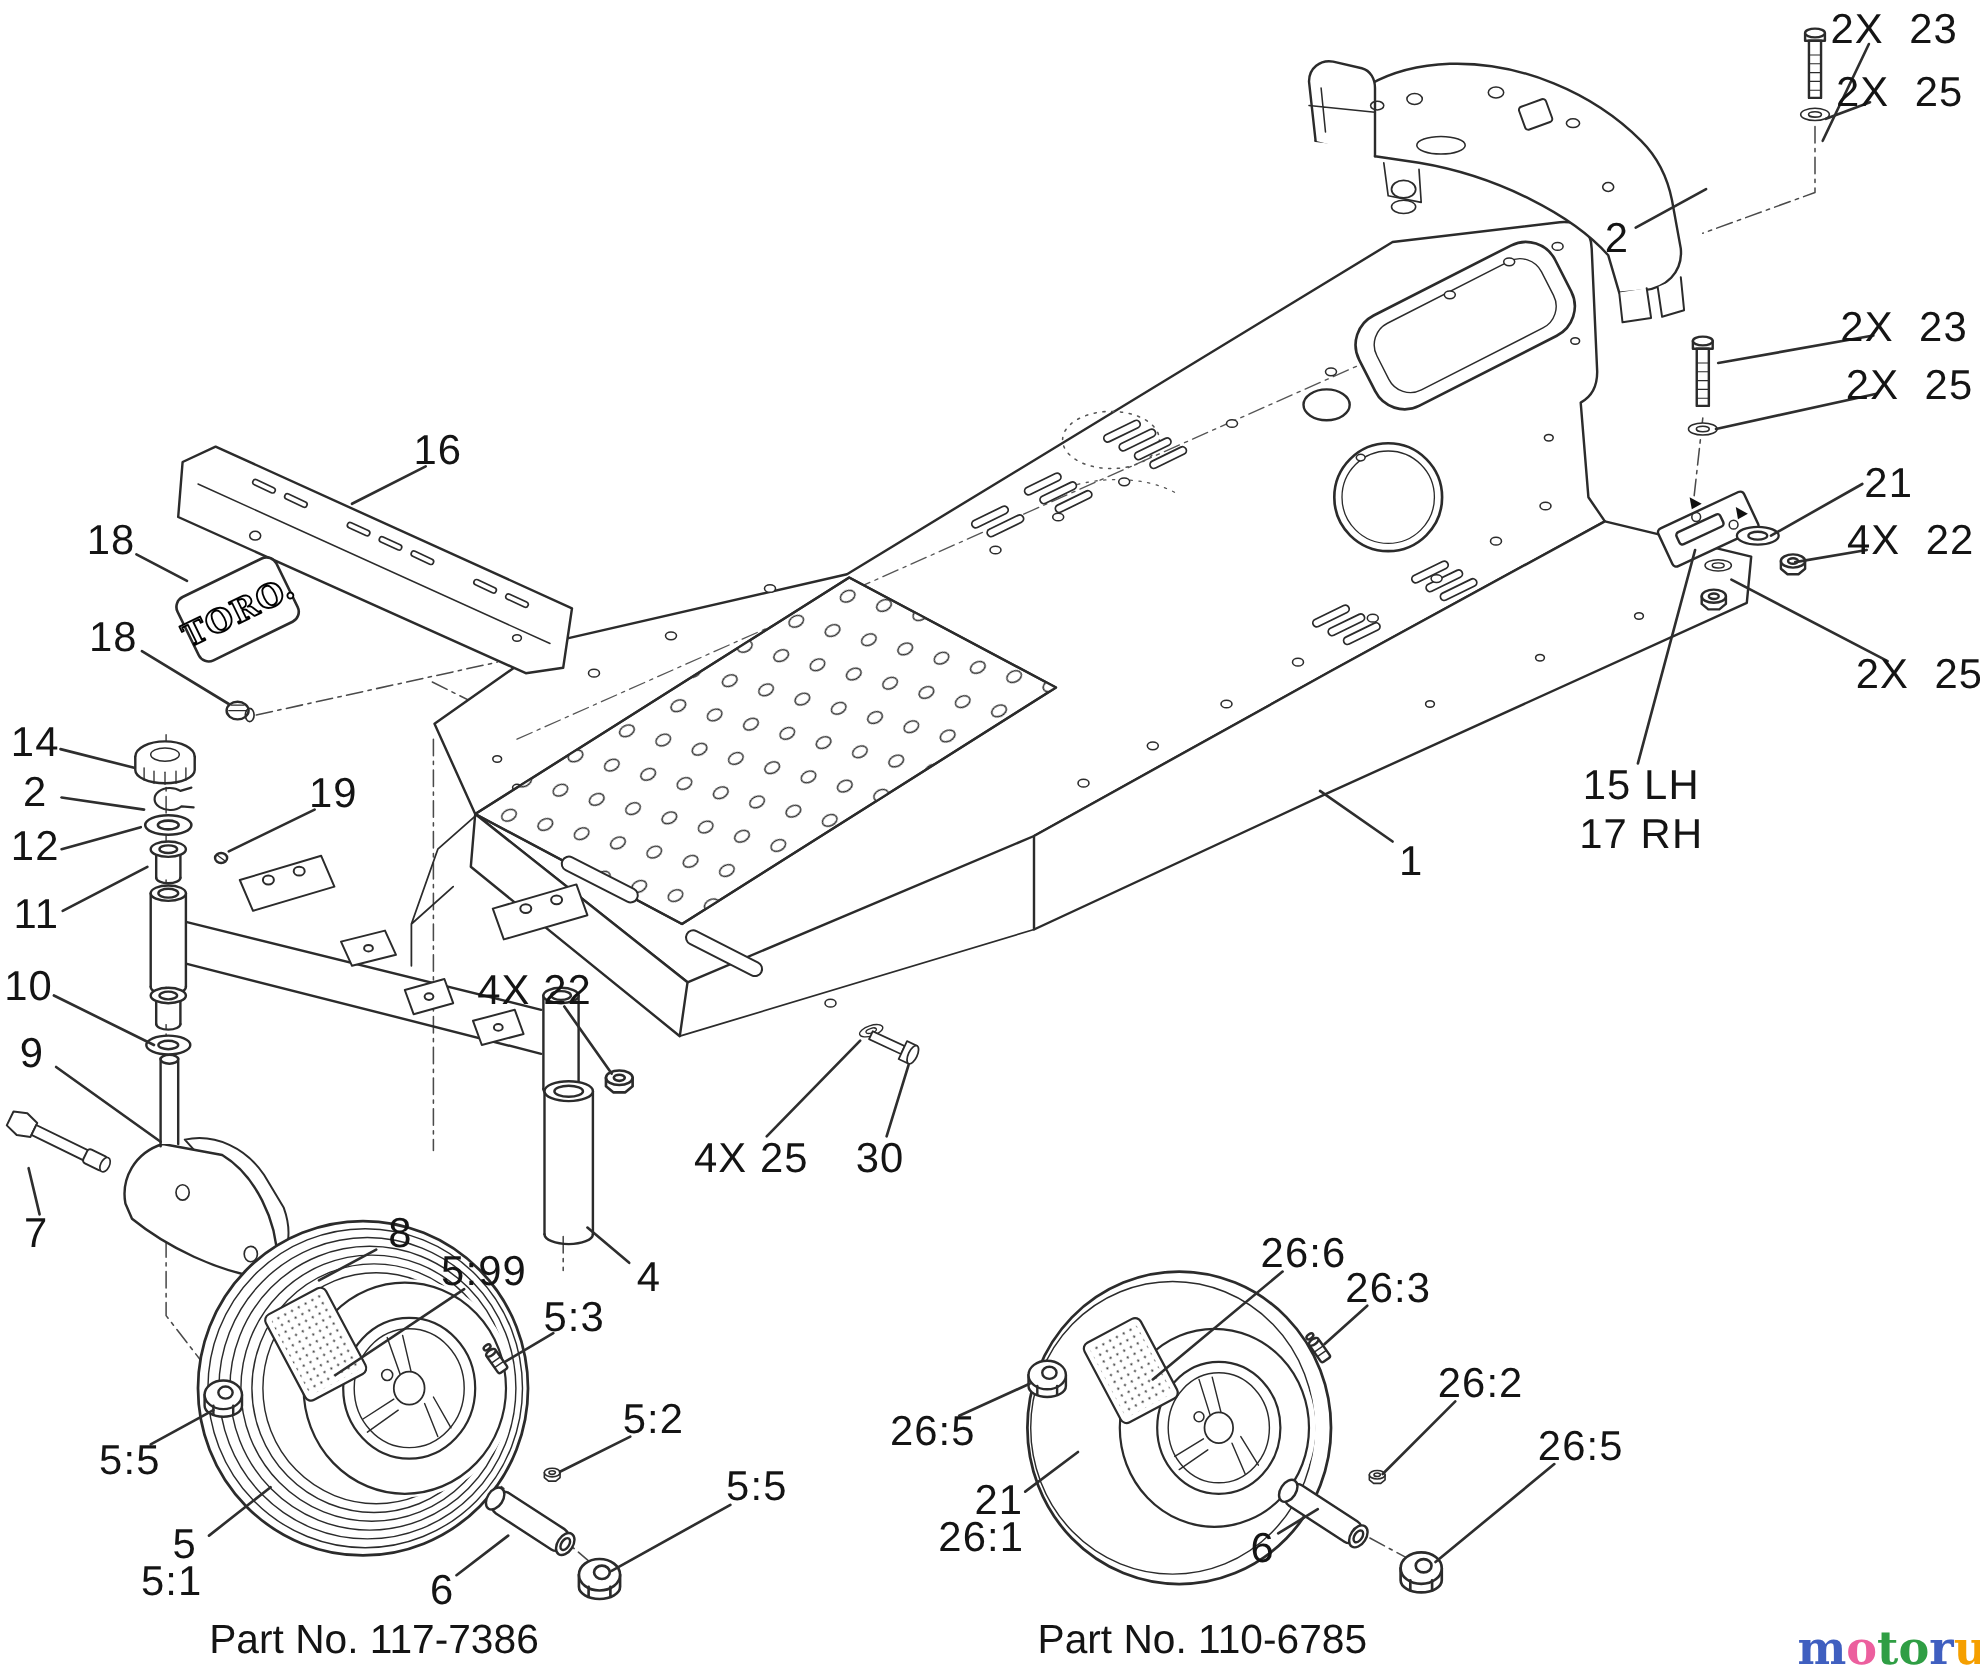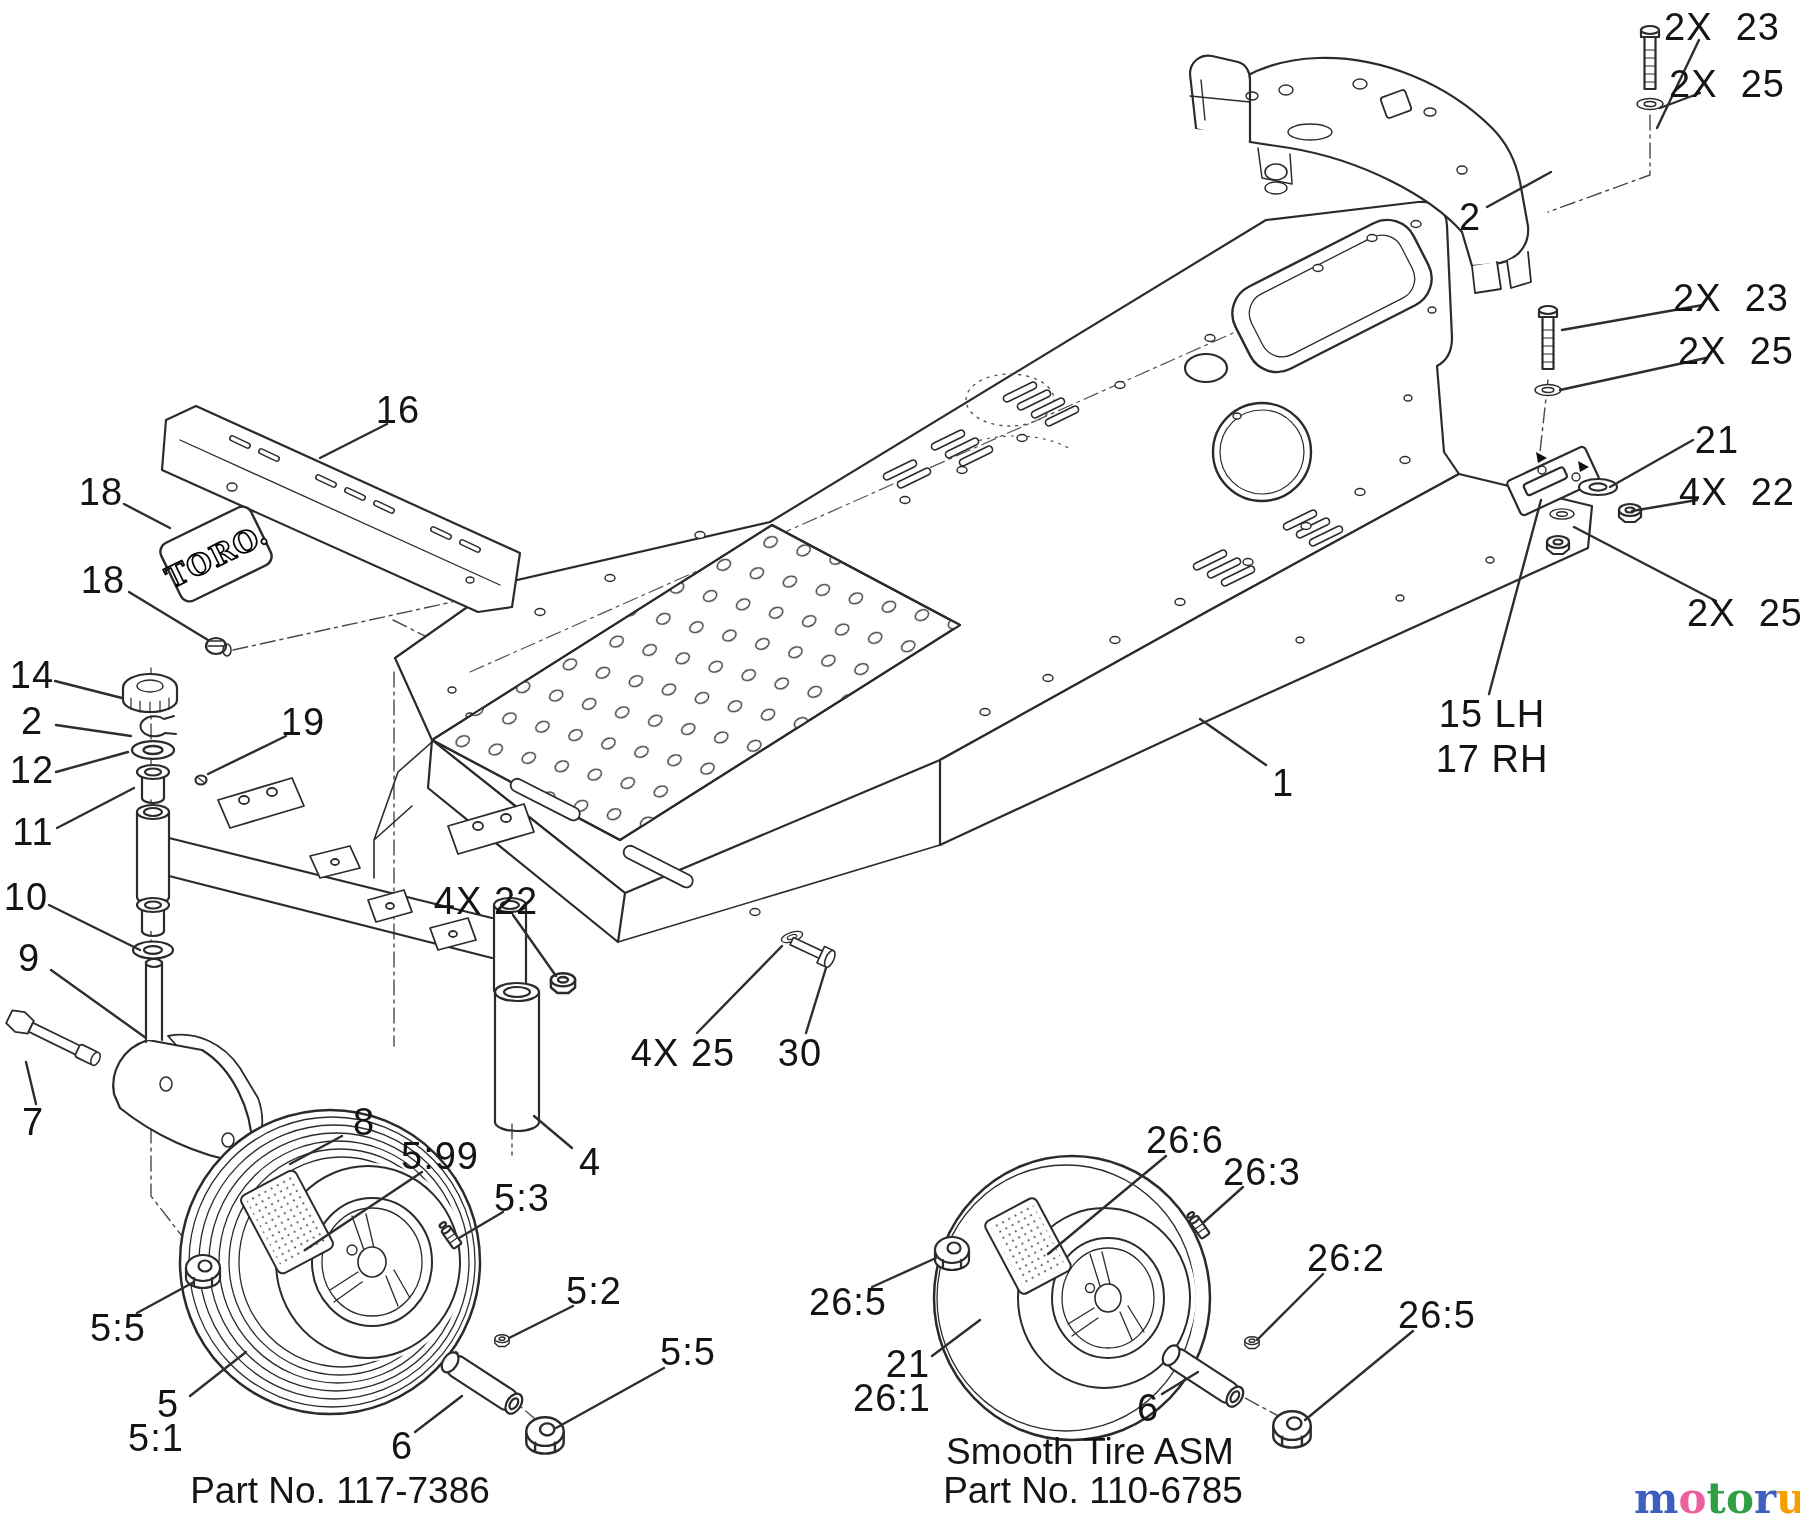--- a/index.html
+++ b/index.html
@@ -480,18 +480,17 @@
 <div class="ttl" style="left:340px;top:1491px">Part No. 117-7386</div>
 
 <div class="co" style="left:1185px;top:1140px">26:6</div>
 <div class="co" style="left:1262px;top:1172px">26:3</div>
 <div class="co" style="left:1346px;top:1258px">26:2</div>
 <div class="co" style="left:848px;top:1302px">26:5</div>
 <div class="co" style="left:1437px;top:1315px">26:5</div>
 <div class="co" style="left:908px;top:1364px">21</div>
 <div class="co" style="left:892px;top:1398px">26:1</div>
 <div class="co" style="left:1148px;top:1408px">6</div>
-<div class="ttl" style="left:1090px;top:1452px">Smooth Tire ASM</div>
 <div class="ttl" style="left:1093px;top:1491px">Part No. 110-6785</div>
 
 <div id="wm"><span style="color: rgb(63, 95, 192);">m</span><span style="color: rgb(236, 95, 158);">o</span><span style="color: rgb(47, 158, 68);">t</span><span style="color: rgb(47, 158, 68);">o</span><span style="color: rgb(63, 95, 192);">r</span><span style="color: rgb(245, 159, 0);">u</span></div>
 
 </div>
 
 </body></html>

